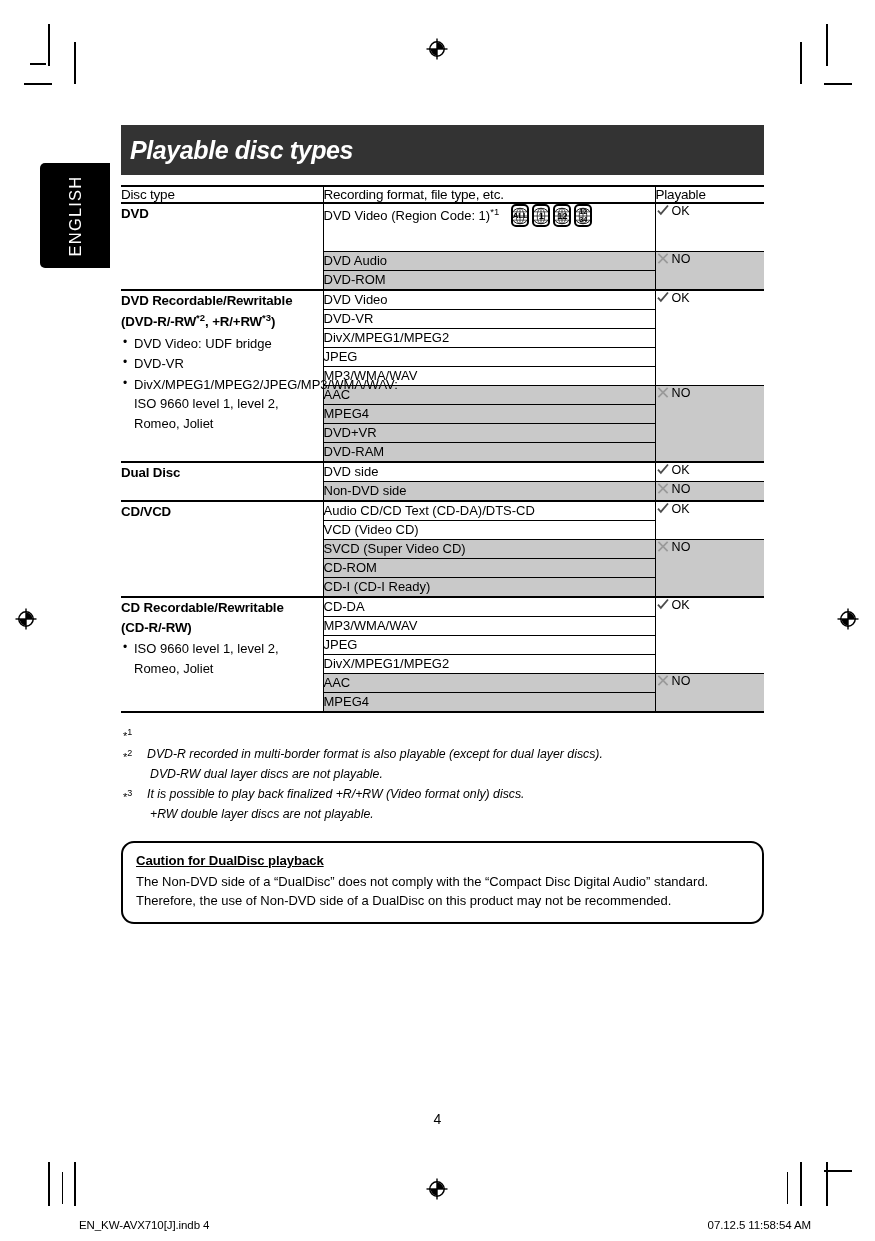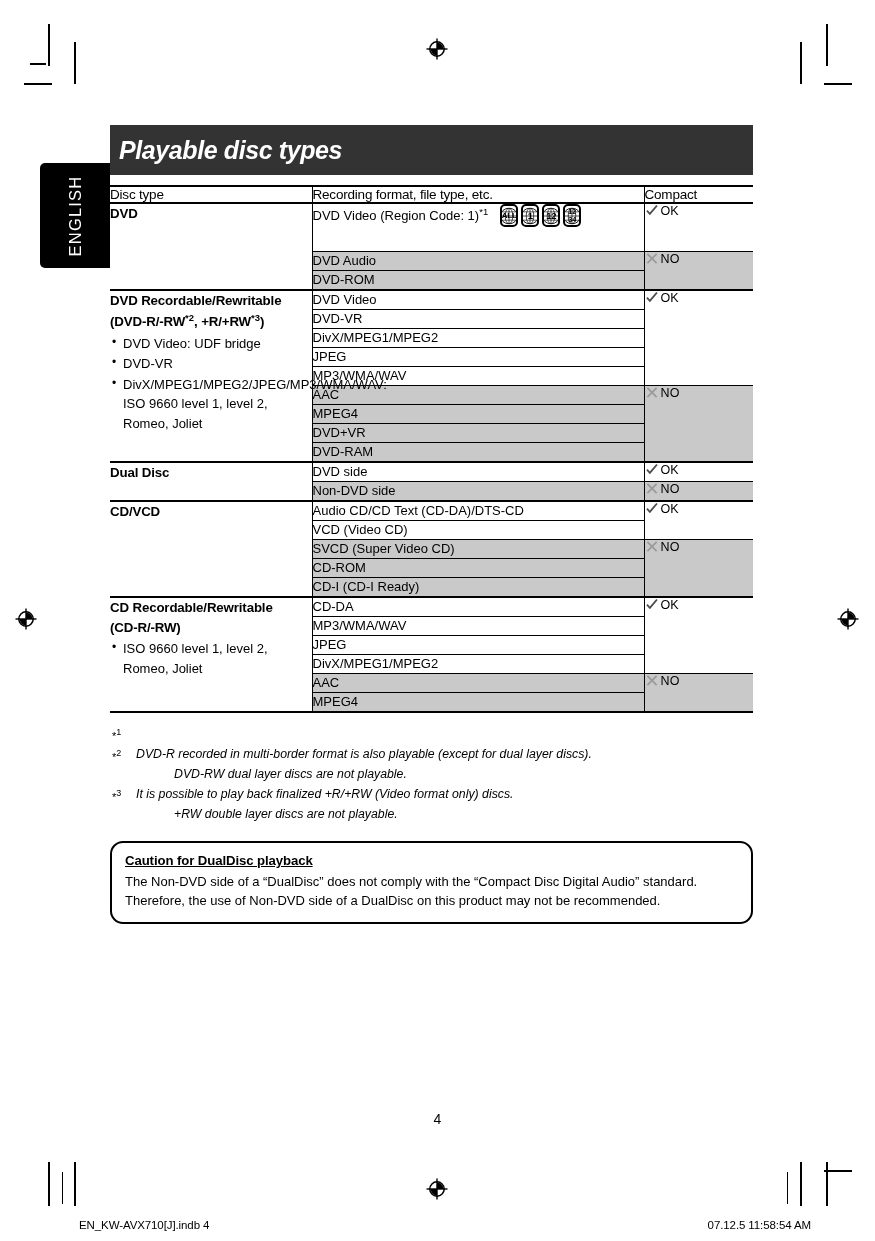--- a/index.html
+++ b/index.html
@@ -43,21 +43,21 @@
     white-space: nowrap;
     color: #fff;
     font-size: 16.5px;
     letter-spacing: 1.2px;
     font-weight: 400;
   }
 
   
   .page {
     position: absolute;
-    left: 110px;
+    left: 121px;
     top: 125px;
     width: 643px;
   }
 
   
   .title-bar {
     background: #333333;
     height: 50px;
     display: flex;
     align-items: center;
@@ -229,21 +229,21 @@
   .note { display: flex; align-items: flex-start; }
   .note .mk {
     width: 24px;
     flex: 0 0 24px;
     font-style: normal;
     font-size: 11px;
     padding-top: 1px;
   }
   .note .mk .n { font-size: 9px; vertical-align: super; }
   .note .bd { flex: 1; }
-  .note .bd .l2 { display: block; padding-left: 3px; margin-left: 35px; }
+  .note .bd .l2 { display: block; padding-left: 3px; }
 
   
   .caution {
     margin-top: 16px;
     border: 2px solid #000;
     border-radius: 13px;
     padding: 8px 13px 11px 13px;
     font-size: 13px;
     line-height: 1.5;
   }
@@ -344,21 +344,21 @@
   <table class="disc">
     <colgroup>
       <col class="col-a">
         <col class="col-b">
         <col class="col-c">
     </colgroup>
     <tbody id="tbody">
         <tr class="hdr-row">
           <td class="c1">Disc type</td>
           <td class="c2">Recording format, file type, etc.</td>
-          <td class="c3">Compact</td>
+          <td class="c3">Playable</td>
         </tr>
         <tr>
           <td class="grp" rowspan="3">
             <span class="gname">DVD</span>
           </td>
           <td class="fmt tall">
             <span class="fmt-inner">
               <span>DVD Video (Region Code: 1)<span class="sup">*1</span></span>
               <span class="regions">
                 <span class="rgn">

